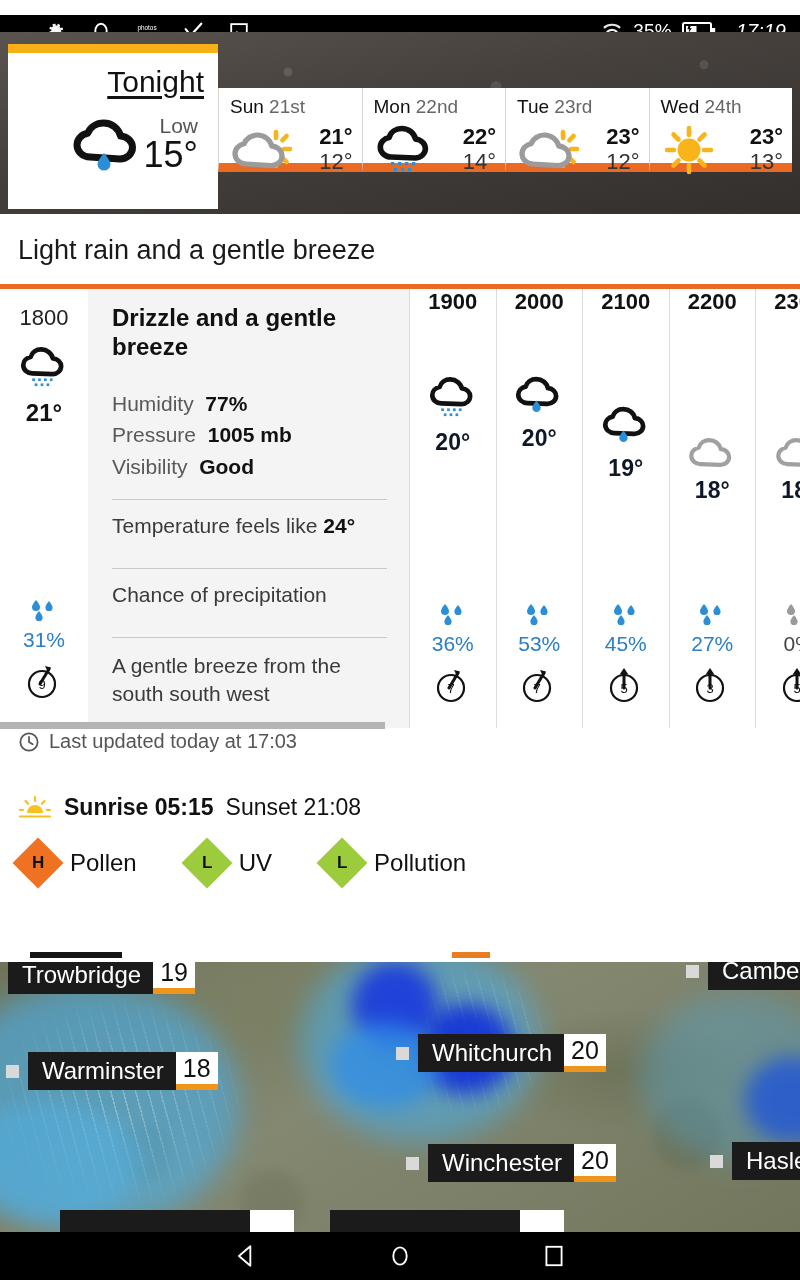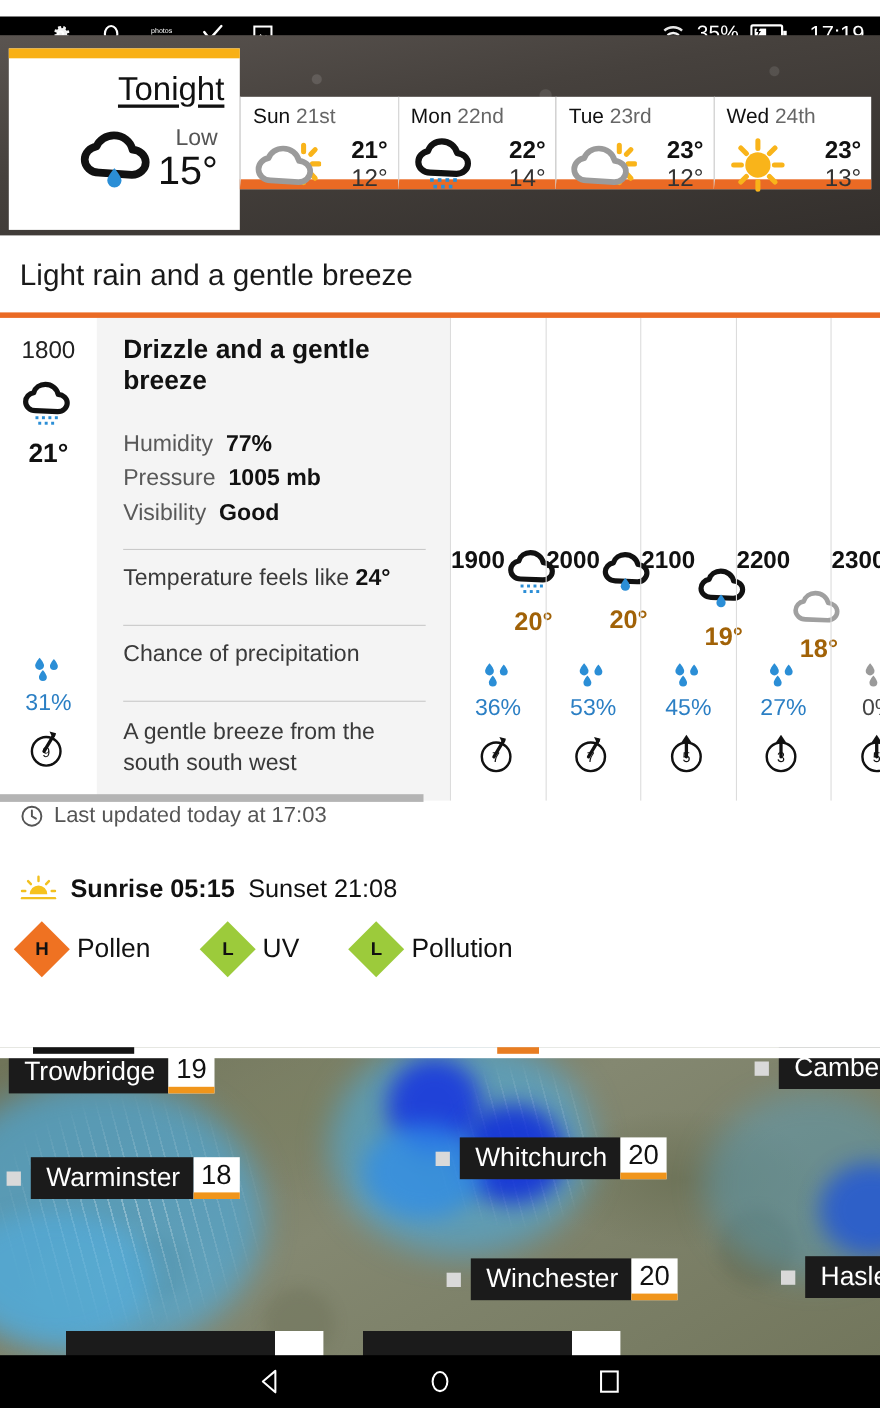--- a/index.html
+++ b/index.html
@@ -14,21 +14,21 @@
   
   .statusbar {
     position: absolute; top: 15px; left: 0; width: 800px; height: 32px;
     background: #000; color: #fff;
     display: flex; align-items: center; padding: 0 14px;
   }
   .sb-left { display: flex; align-items: center; gap: 24px; margin-left: 30px; }
   .sb-right { display: flex; align-items: center; gap: 10px; margin-left: auto; }
   .sb-ico { width: 22px; height: 22px; display: block; }
   .sb-text { font-size: 19px; letter-spacing: .2px; }
-  .sb-clock { font-size: 20px; margin-left: 10px; }
+  .sb-clock { font-size: 20px; margin-left: 10px; font-style: italic; }
 
   
   .hero {
     position: absolute; top: 32px; left: 0; width: 800px; height: 182px;
     background: linear-gradient(170deg,#5a5450 0%, #46413d 40%, #332f2c 100%);
     overflow: hidden;
   }
   .hero::after{
     content:""; position:absolute; inset:0;
     background:
@@ -101,26 +101,26 @@
   .hd-stats { margin-top: 26px; }
   .hd-stat { font-size: 21px; color: #595959; line-height: 1.52; }
   .hd-stat b { color: #111; }
   .hd-rule { height: 1px; background: #c9c9c9; margin: 16px 0 0 0; }
   .hd-line { font-size: 21px; color: #3a3a3a; padding: 14px 0 14px 0; }
   .hd-line b { color:#111; }
   .hd-line.wrap { line-height: 1.3; }
 
   .hour-col {
     width: 86.5px; flex: 0 0 86.5px; border-left: 1px solid #dcdcdc;
-    display: flex; flex-direction: row; align-items: center;
+    display: flex; flex-direction: column; align-items: center;
     position: relative;
   }
   .hc-time { font-size: 22px; color: #111; font-weight: 600; }
   .hc-stack { display: flex; flex-direction: column; align-items: center; }
-  .hc-temp { font-size: 23px; font-weight: bold; color: #a16207; margin-top: 4px; }
+  .hc-temp { font-size: 23px; font-weight: bold; color: #0f172a; margin-top: 4px; }
   .hc-bottom { position: absolute; bottom: 22px; left: 0; right: 0; text-align: center; }
   .hc-pct { font-size: 21px; color: #2b7fc4; font-weight: 500; margin-top: 2px; }
   .hc-pct.zero { color: #444; }
   .hc-wind { margin-top: 8px; display: flex; justify-content: center; }
 
   .hscroll-track {
     position: absolute; top: 722px; left: 0; width: 800px; height: 7px; background: transparent;
   }
   .hscroll-thumb { height: 7px; width: 385px; background: #b4b4b4; }
 

